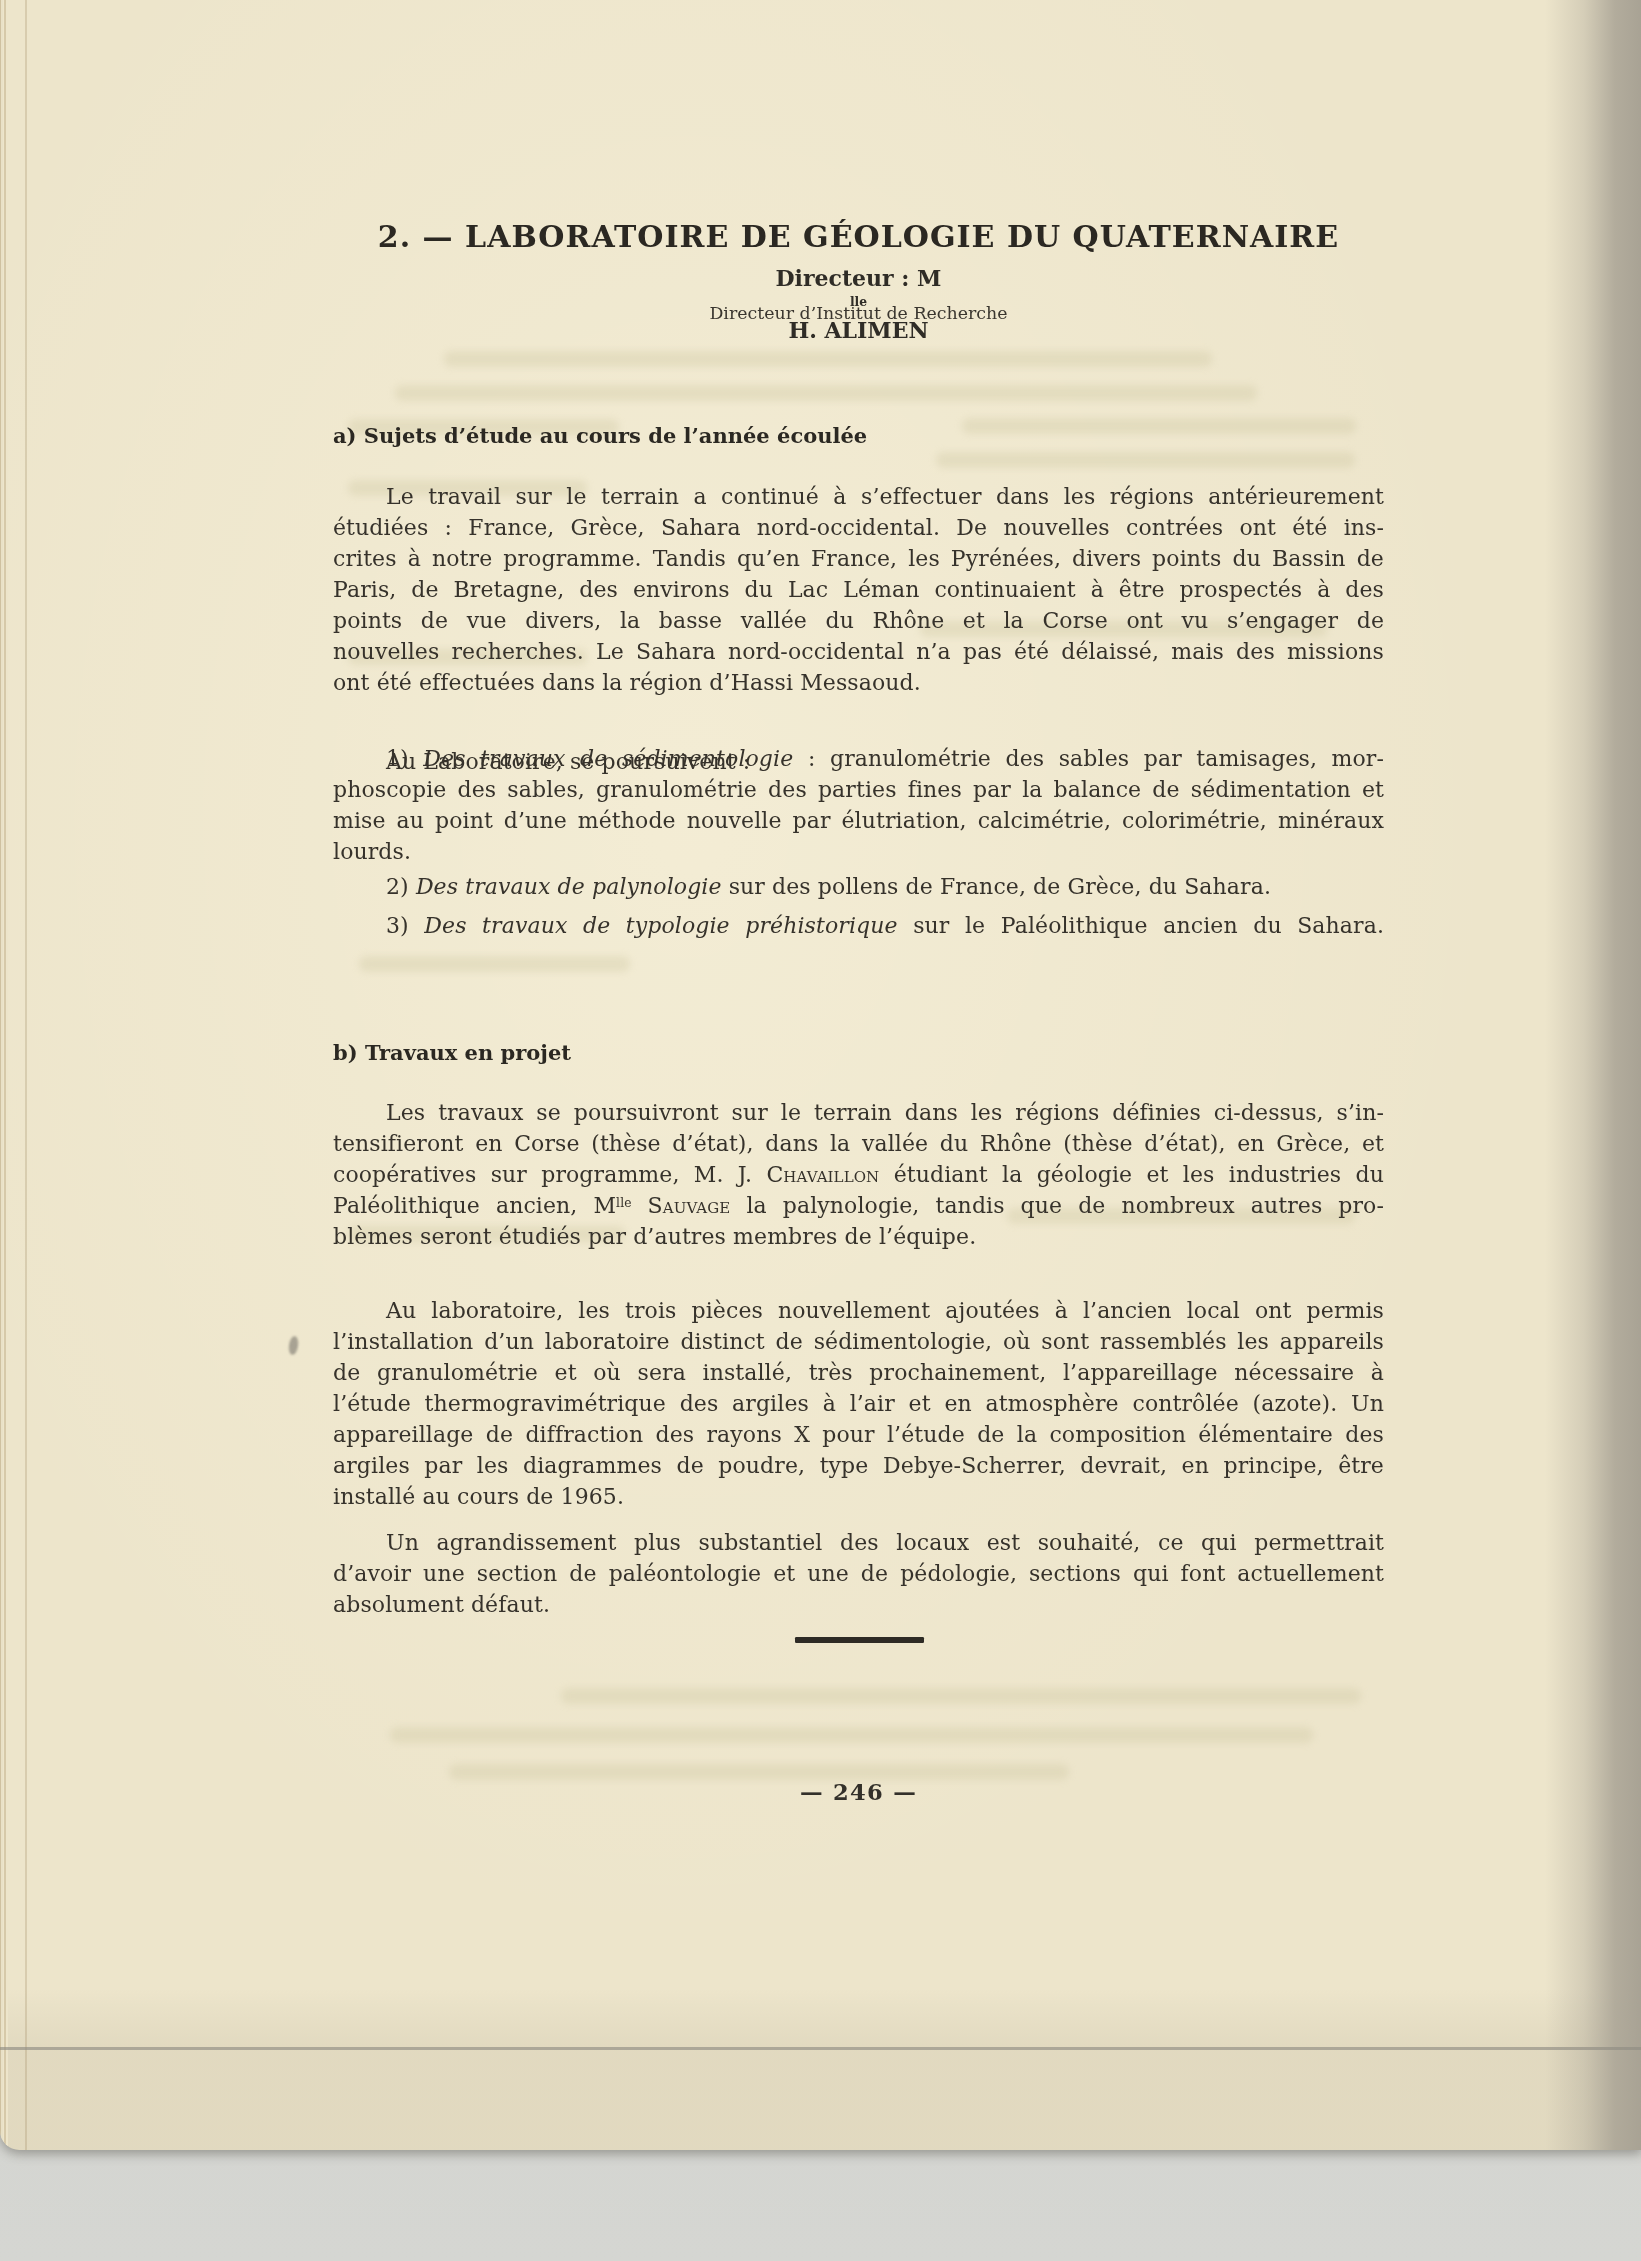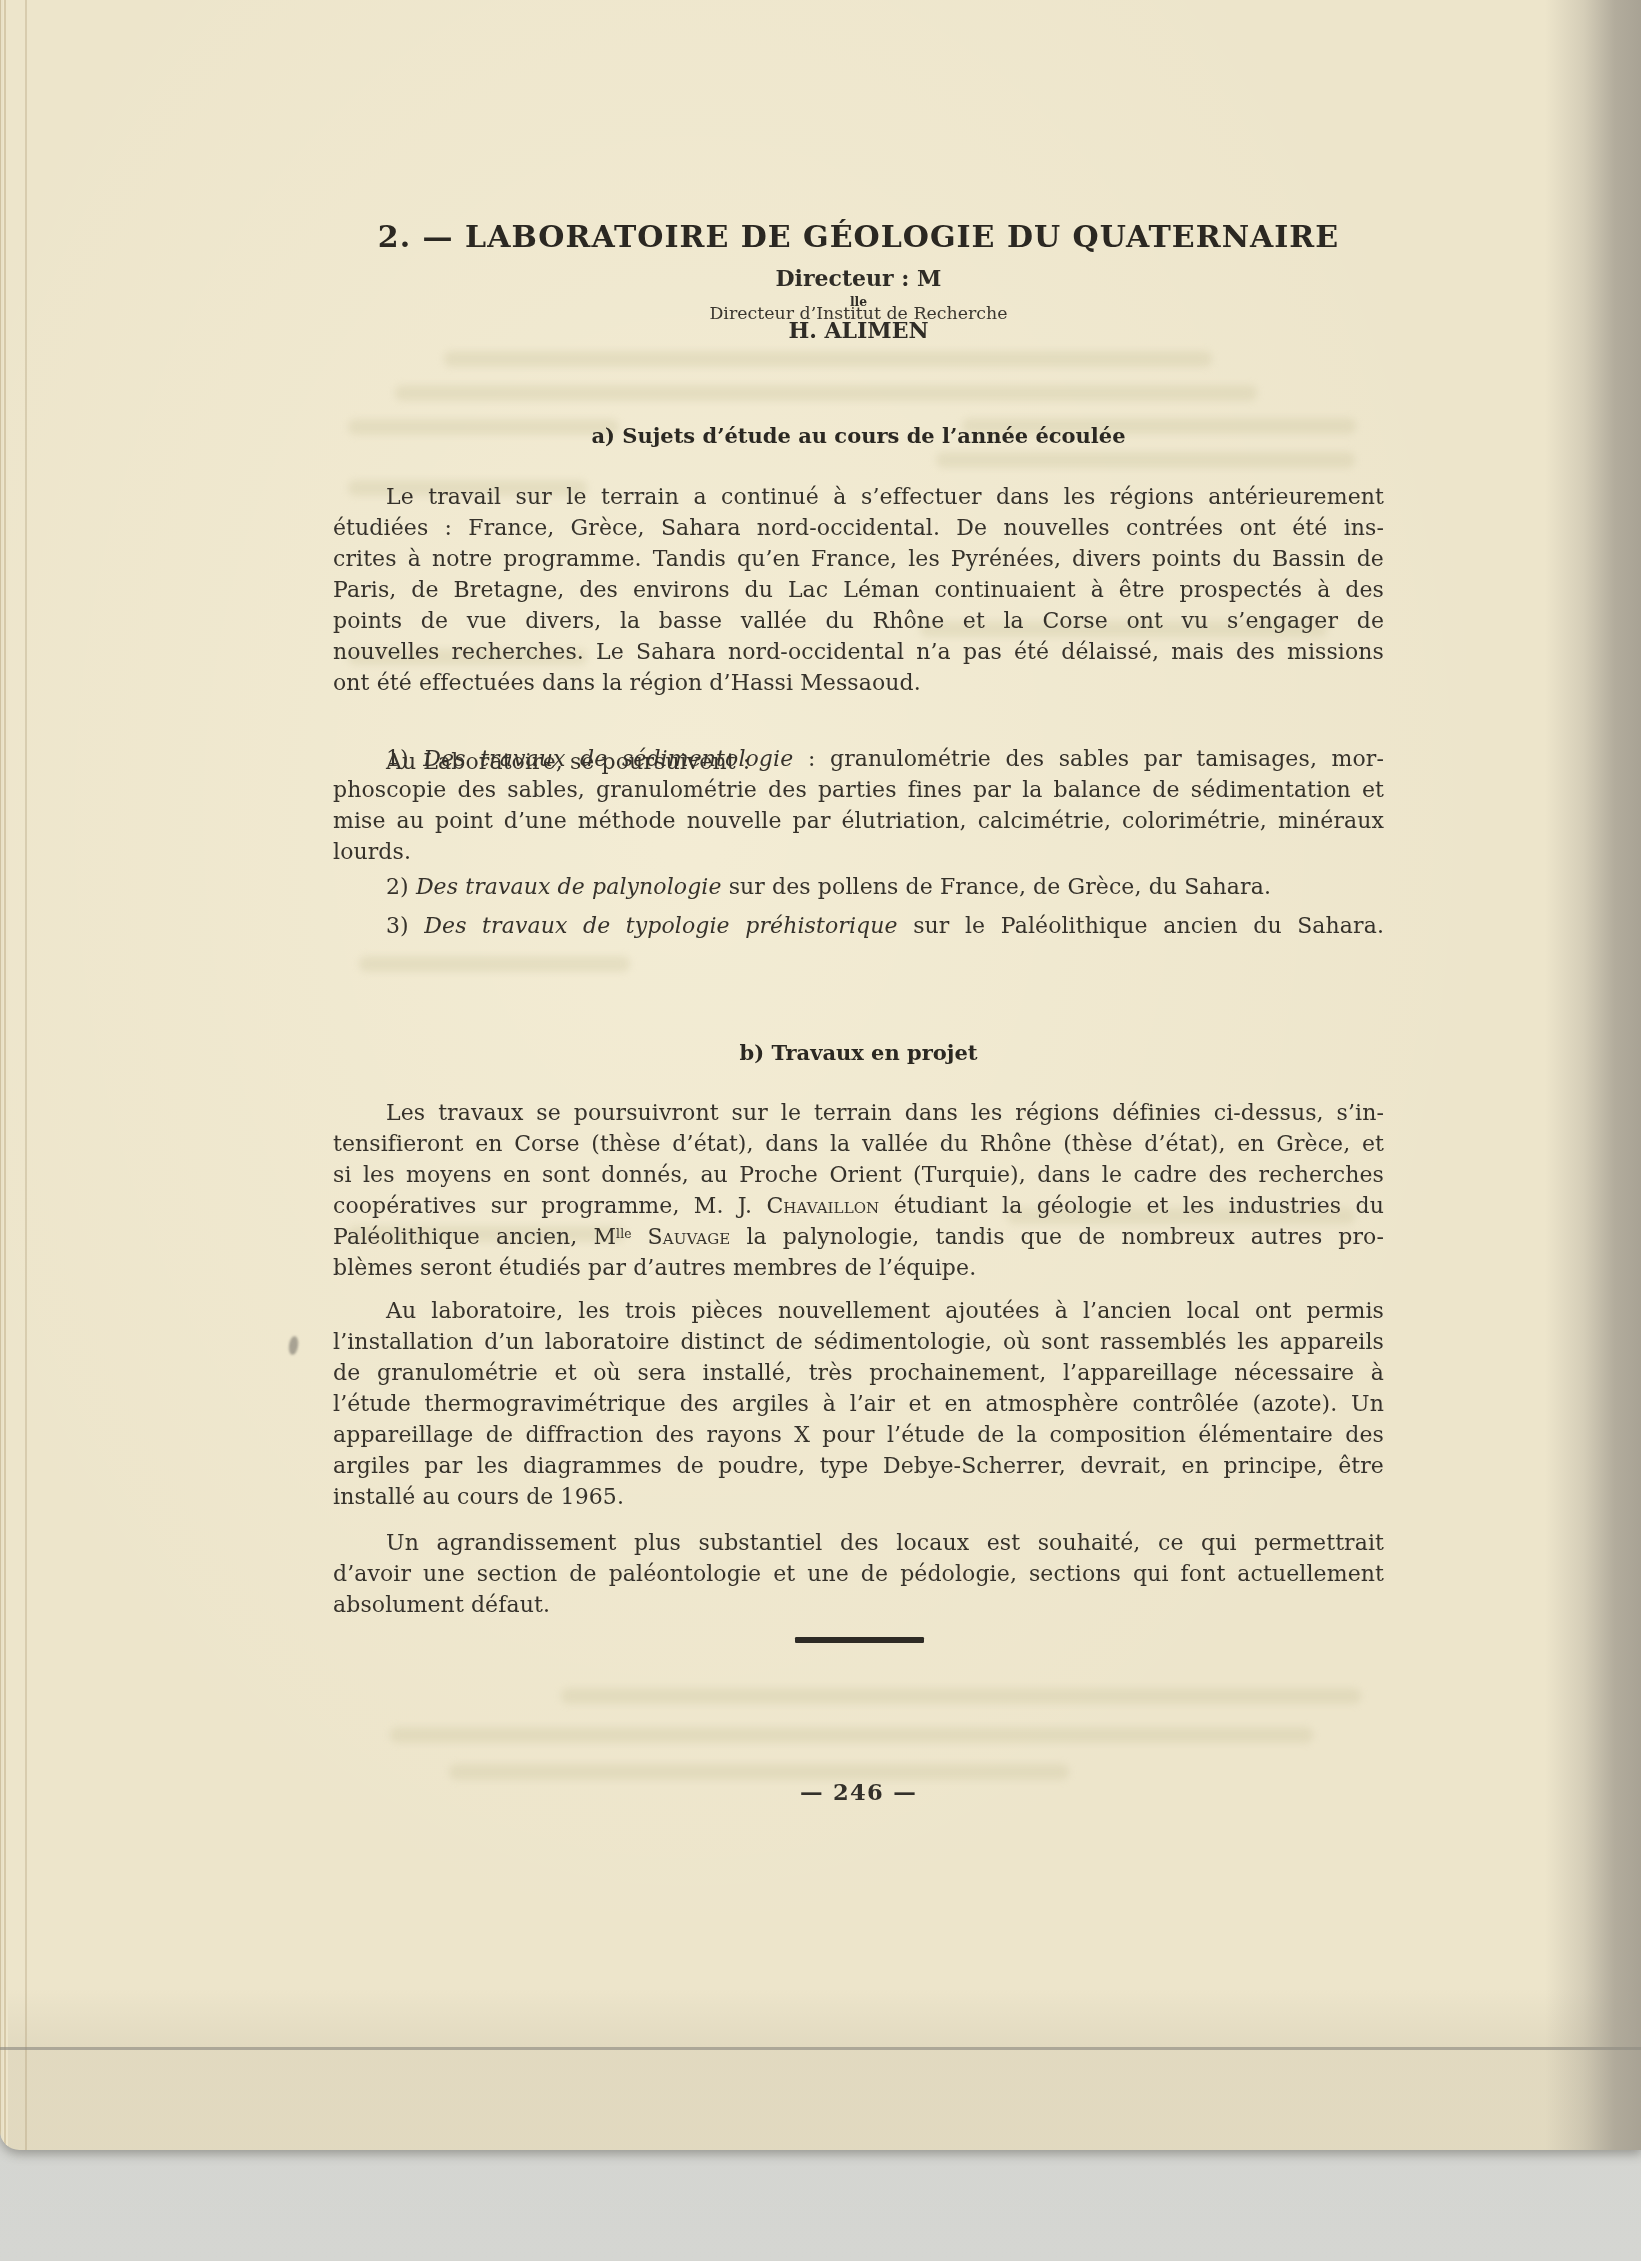--- a/index.html
+++ b/index.html
@@ -71,21 +71,20 @@
   }
   .director .line, .subtitle .line { text-align: center; text-align-last: center; text-indent: 0; }
   .subtitle {
     top: 302px;
     text-align: center;
     font-size: 17.4px;
     color: #3a362f;
     line-height: 23px;
   }
   .sec-head {
-    text-align: center;
     font-size: 21px;
     font-weight: bold;
     color: #2b2822;
     line-height: 28px;
   }
   .head-a { top: 405px; }
   .head-b { top: 1022px; }
 
   .para {
     font-size: 22px;
@@ -210,21 +209,20 @@
       </div>
     <div class="textcol para item3 fill-last">
         <div class="line">3) <span class="i">Des travaux de typologie préhistorique</span> sur le Paléolithique ancien du Sahara.</div>
       </div>
 
     <h2 class="textcol sec-head head-b">b) Travaux en projet</h2>
 
     <div class="textcol para p3">
         <div class="line">Les travaux se poursuivront sur le terrain dans les régions définies ci-dessus, s’in-</div>
         <div class="line">tensifieront en Corse (thèse d’état), dans la vallée du Rhône (thèse d’état), en Grèce, et</div>
-        <div class="line">si les moyens en sont donnés, au Proche Orient (Turquie), dans le cadre des recherches</div>
         <div class="line">coopératives sur programme, M. J. <span class="sc">Chavaillon</span> étudiant la géologie et les industries du</div>
         <div class="line">Paléolithique ancien, M<sup>lle</sup> <span class="sc">Sauvage</span> la palynologie, tandis que de nombreux autres pro-</div>
         <div class="line">blèmes seront étudiés par d’autres membres de l’équipe.</div>
       </div>
     <div class="textcol para p4">
         <div class="line">Au laboratoire, les trois pièces nouvellement ajoutées à l’ancien local ont permis</div>
         <div class="line">l’installation d’un laboratoire distinct de sédimentologie, où sont rassemblés les appareils</div>
         <div class="line">de granulométrie et où sera installé, très prochainement, l’appareillage nécessaire à</div>
         <div class="line">l’étude thermogravimétrique des argiles à l’air et en atmosphère contrôlée (azote). Un</div>
         <div class="line">appareillage de diffraction des rayons X pour l’étude de la composition élémentaire des</div>

